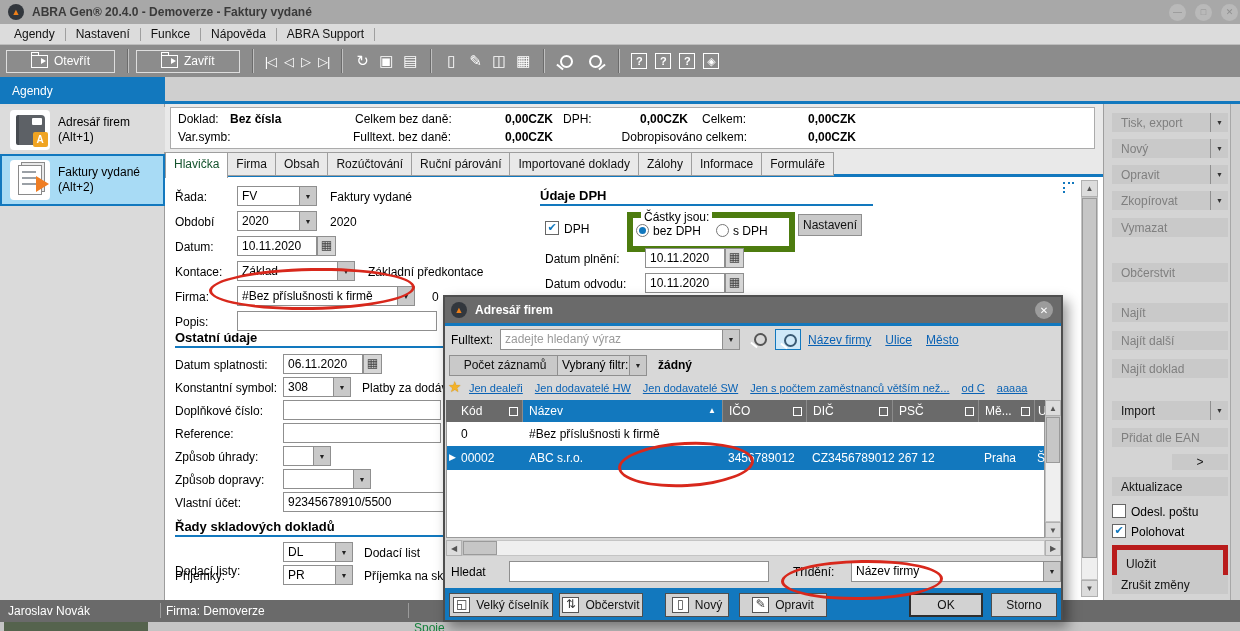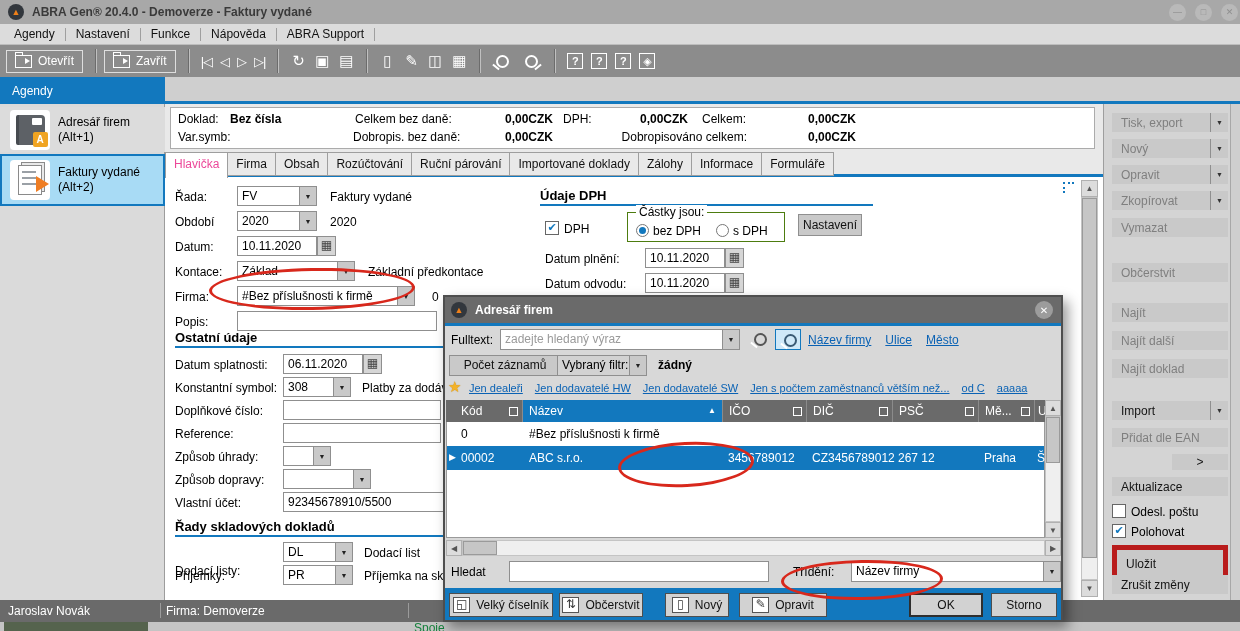--- a/index.html
+++ b/index.html
@@ -13,21 +13,21 @@
   .abra-logo span{color:#f08019;font-size:9px;line-height:1}
   .title-text{margin-left:8px;font-weight:bold;color:#3a3a3a}
   .winbtns{margin-left:auto;display:flex;gap:9px;margin-right:10px}
   .win-circle{width:17px;height:17px;border-radius:50%;background:#b9b9b9;color:#8f8f8f;font-size:9px;display:flex;align-items:center;justify-content:center}
   
   .menubar{position:absolute;left:0;top:24px;width:1240px;height:21px;background:#dcdcdc;border-bottom:1px solid #bdbdbd;display:flex;align-items:center;padding-left:4px;box-sizing:border-box}
   .menu-item{padding:2px 10px;color:#111}
   .msep{width:1px;height:13px;background:#9f9f9f}
   
   .toolbar{position:absolute;left:0;top:45px;width:1240px;height:32px;background:#8c8c8c;display:flex;align-items:center;padding-left:6px;box-sizing:border-box}
-  .tbtn{display:flex;align-items:center;gap:6px;border:1px solid #dedede;color:#fff;height:21px;padding:0 8px;margin-right:4px}
+  .tbtn{display:flex;align-items:center;gap:6px;border:1px solid #dedede;color:#fff;height:21px;padding:0 24px;margin-right:4px}
   .folder{position:relative;width:15px;height:11px;border:1px solid #fff}
   .folder::before{content:"";position:absolute;top:-4px;left:-1px;width:6px;height:2px;border:1px solid #fff;border-bottom:none}
   .folder::after{content:"";position:absolute;right:1px;top:2px;border-left:5px solid #fff;border-top:3px solid transparent;border-bottom:3px solid transparent}
   .tsep{width:1px;height:24px;background:#6c6c6c;box-shadow:1px 0 0 rgba(255,255,255,.45);margin:0 8px}
   .tnav{color:#fff;font-size:13px;padding:0 4px;letter-spacing:-1px}
   .ticon{color:#fff;font-size:15px;width:24px;text-align:center}
   .thelp{color:#fff;font-size:11px;font-weight:bold;border:1px solid #fff;width:14px;height:14px;line-height:14px;text-align:center;margin:0 4px}
   .mag{position:relative;width:9px;height:9px;border:2px solid #fff;border-radius:50%;margin:0 8px}
   .mag::after{content:"";position:absolute;left:-6px;top:9px;width:8px;height:2px;background:#fff;transform:rotate(40deg)}
   .mag.r::after{left:7px;transform:rotate(-40deg)}
@@ -47,42 +47,42 @@
   
   .tabstrip{position:absolute;left:165px;top:77px;width:1075px;height:24px;background:#cfcfcf}
   .blue-line{position:absolute;left:165px;top:101px;width:1075px;height:3px;background:#1278be;z-index:2}
   .tabs{position:absolute;left:165px;top:78px;display:flex;z-index:3}
   .tab{height:23px;line-height:23px;padding:0 9px;background:#d2d2d2;border:1px solid #9e9e9e;border-left:none;color:#111}
   .tab:first-child{border-left:1px solid #9e9e9e}
   .tab.active{background:#fff;height:26px;border-bottom:none;z-index:4}
   .subtabs{position:absolute;left:165px;top:152px;display:flex;z-index:3}
   .subtab{height:22px;line-height:22px;padding:0 8px;background:#e9e9e9;border:1px solid #9e9e9e;border-left:none;color:#111}
   .subtab:first-child{border-left:1px solid #9e9e9e}
-  .subtab.active{background:#fff;color:#ec4899;height:25px;border-bottom:none}
+  .subtab.active{background:#fff;color:#14532d;height:25px;border-bottom:none}
   .blue-line2{position:absolute;left:165px;top:174px;width:938px;height:3px;background:#1278be;z-index:2}
   
   .info{position:absolute;left:170px;top:107px;width:925px;height:42px;background:#fff;border:1px solid #ababab;box-sizing:border-box}
   
   .formbg{position:absolute;left:165px;top:177px;width:938px;height:423px;background:#fff}
   .lbl{position:absolute;white-space:nowrap}
   .fld{position:absolute;background:#fff;border:1px solid #8f8f8f;height:20px;box-sizing:border-box;font-size:12px;padding:2px 4px;white-space:nowrap;overflow:hidden}
   .combo{padding:0;display:flex;align-items:stretch}
   .cval{flex:1;padding:2px 4px;overflow:hidden;white-space:nowrap}
   .cbtn{width:16px;background:#c9c9c9;border-left:1px solid #8f8f8f;display:flex;align-items:center;justify-content:center;flex:0 0 auto}
   .cbtn::after{content:"▼";font-size:7px;color:#222}
   .calbtn{position:absolute;width:19px;height:20px;background:#d6d6d6;border:1px solid #8f8f8f;box-sizing:border-box;text-align:center;line-height:17px;font-size:12px;color:#444}
   .calbtn::after{content:"▦"}
   .heading{position:absolute;font-weight:bold;font-size:13px;white-space:nowrap}
   .hline{position:absolute;height:2px;background:#1278be}
   .gbtn{position:absolute;background:#c9c9c9;border:1px solid #8f8f8f;box-sizing:border-box;text-align:center;color:#111}
   .cb{position:absolute;width:14px;height:14px;background:#fff;border:1px solid #666;box-sizing:border-box;text-align:center;line-height:11px}
   .cb.on::after{content:"✔";color:#1278be;font-size:11px;font-weight:bold}
   .radio{position:absolute;width:13px;height:13px;border:1px solid #777;border-radius:50%;background:#fff;box-sizing:border-box}
   .radio.on::after{content:"";position:absolute;left:2px;top:2px;width:7px;height:7px;border-radius:50%;background:#1278be}
-  .fieldset{position:absolute;border:1px solid #4d7c0f}
+  .fieldset{position:absolute;border:6px solid #4d7c0f}
   .legend{position:absolute;top:-8px;left:8px;background:#fff;padding:0 3px;white-space:nowrap}
   
   .sbtrack{position:absolute;background:#efefef;border:1px solid #c4c4c4;box-sizing:border-box}
   .sbthumb{position:absolute;background:#c6c6c6;border:1px solid #9a9a9a;box-sizing:border-box}
   .sbarr{position:absolute;background:#dcdcdc;border:1px solid #b0b0b0;color:#555;font-size:8px;text-align:center;box-sizing:border-box;line-height:15px}
   
   .rpanel{position:absolute;left:1103px;top:104px;width:137px;height:496px;background:#d4d4d4;border-left:1px solid #9e9e9e;box-sizing:border-box}
   .sbbtn{position:absolute;left:1112px;width:116px;height:19px;background:#c9c9c9;color:#7f7f7f;display:flex;align-items:center;padding-left:9px;box-sizing:border-box;z-index:3}
   .sbbtn.en{color:#151515}
   .sbbtn .arr{margin-left:auto;width:17px;align-self:stretch;border-left:1px solid #8f8f8f;display:flex;align-items:center;justify-content:center}
@@ -197,21 +197,21 @@
   <div class="info"></div>
   <span class="lbl" style="left:178px;top:112px">Doklad:</span>
   <span class="lbl b" style="left:230px;top:112px">Bez čísla</span>
   <span class="lbl" style="left:355px;top:112px">Celkem bez daně:</span>
   <span class="lbl b" style="left:493px;top:112px;width:60px;text-align:right">0,00CZK</span>
   <span class="lbl" style="left:563px;top:112px">DPH:</span>
   <span class="lbl b" style="left:628px;top:112px;width:60px;text-align:right">0,00CZK</span>
   <span class="lbl" style="left:702px;top:112px">Celkem:</span>
   <span class="lbl b" style="left:808px;top:112px">0,00CZK</span>
   <span class="lbl" style="left:178px;top:130px">Var.symb:</span>
-  <span class="lbl" style="left:353px;top:130px">Dobropis. bez daně:</span>
+  <span class="lbl" style="left:353px;top:130px">Fulltext. bez daně:</span>
   <span class="lbl b" style="left:493px;top:130px;width:60px;text-align:right">0,00CZK</span>
   <span class="lbl" style="left:620px;top:130px;width:127px;text-align:right">Dobropisováno celkem:</span>
   <span class="lbl b" style="left:808px;top:130px">0,00CZK</span>
 
   <div class="blue-line2"></div>
   <div class="formbg"></div>
   <div class="subtabs">
     <span class="subtab active">Hlavička</span>
     <span class="subtab">Firma</span>
     <span class="subtab">Obsah</span>

